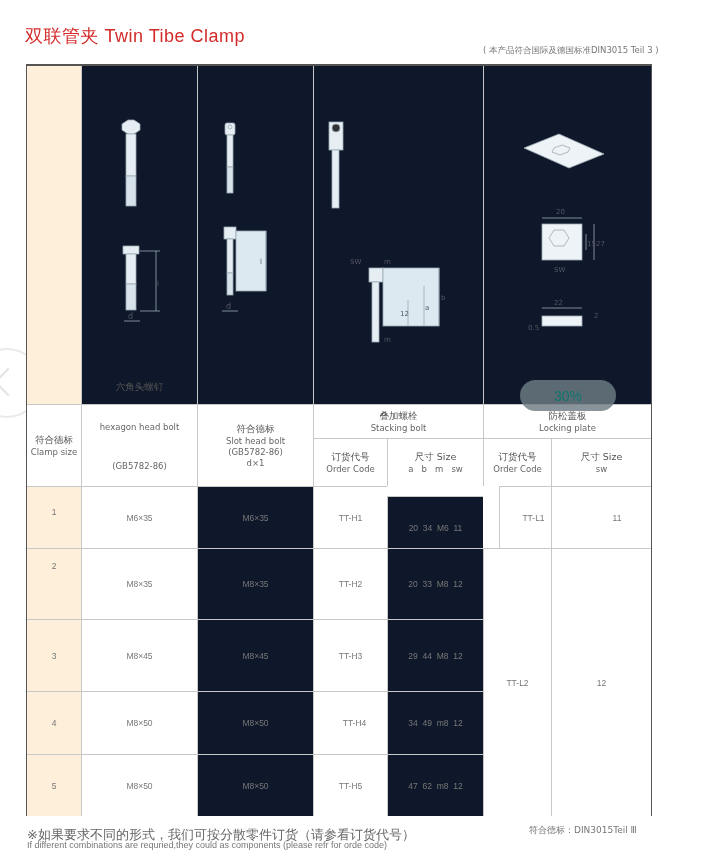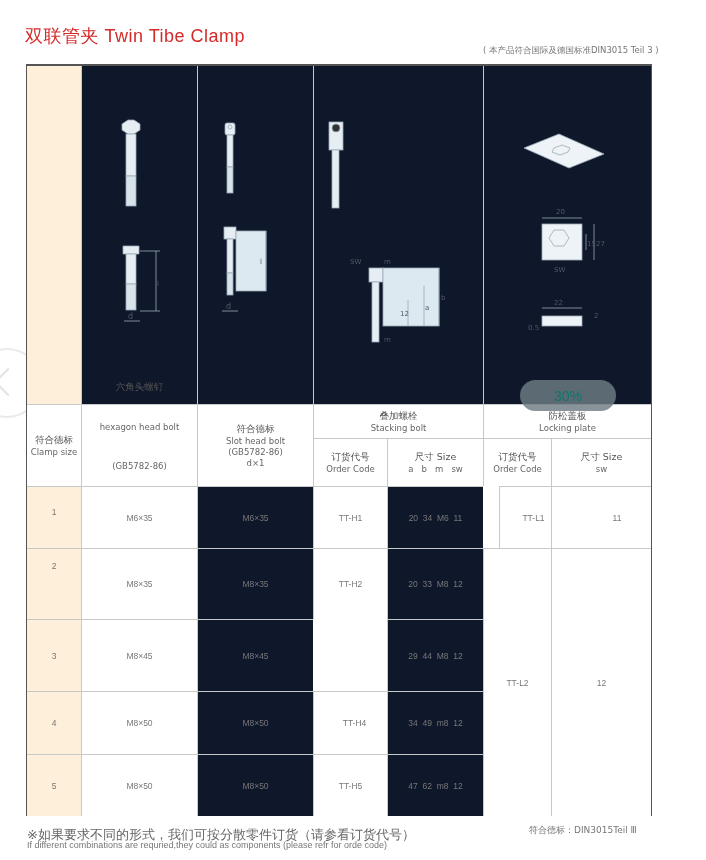--- a/index.html
+++ b/index.html
@@ -174,21 +174,21 @@
     </div>
   <div class="cell white bt bl" style="left:54px;top:420px;width:116px;height:62px;">
       <span class="val">M6×35</span>
     </div>
   <div class="cell blue bt bl" style="left:170px;top:420px;width:116px;height:62px;">
       <span class="val">M6×35</span>
     </div>
   <div class="cell white bt bl" style="left:286px;top:420px;width:74px;height:62px;">
       <span class="val">TT-H1</span>
     </div>
-  <div class="cell blue bt bl" style="left:360px;top:420px;width:96px;height:62px;">
+  <div class="cell blue bt bl" style="left:360px;top:430px;width:96px;height:62px;">
       <span class="val" style="white-space:pre">20  34  M6  11</span>
     </div>
   <div class="cell white bt bl" style="left:472px;top:420px;width:68px;height:62px;">
       <span class="val">TT-L1</span>
     </div>
   <div class="cell white bt bl" style="left:524px;top:420px;width:100px;height:62px;padding-left:31px;">
       <span class="val">11</span>
     </div>
 
   <div class="cell cream bt" style="left:0;top:482px;width:54px;height:71px;justify-content:flex-start;padding-top:12px;">
@@ -208,20 +208,23 @@
     </div>
 
   <div class="cell cream bt" style="left:0;top:553px;width:54px;height:72px;">
       <span class="val">3</span>
     </div>
   <div class="cell white bt bl" style="left:54px;top:553px;width:116px;height:72px;">
       <span class="val">M8×45</span>
     </div>
   <div class="cell blue bt bl" style="left:170px;top:553px;width:116px;height:72px;">
       <span class="val">M8×45</span>
+    </div>
+  <div class="cell white bt bl" style="left:286px;top:553px;width:74px;height:72px;">
+      <span class="val">TT-H3</span>
     </div>
   <div class="cell blue bt bl" style="left:360px;top:553px;width:96px;height:72px;">
       <span class="val" style="white-space:pre">29  44  M8  12</span>
     </div>
 
   <div class="cell cream bt" style="left:0;top:625px;width:54px;height:63px;">
       <span class="val">4</span>
     </div>
   <div class="cell white bt bl" style="left:54px;top:625px;width:116px;height:63px;">
       <span class="val">M8×50</span>

